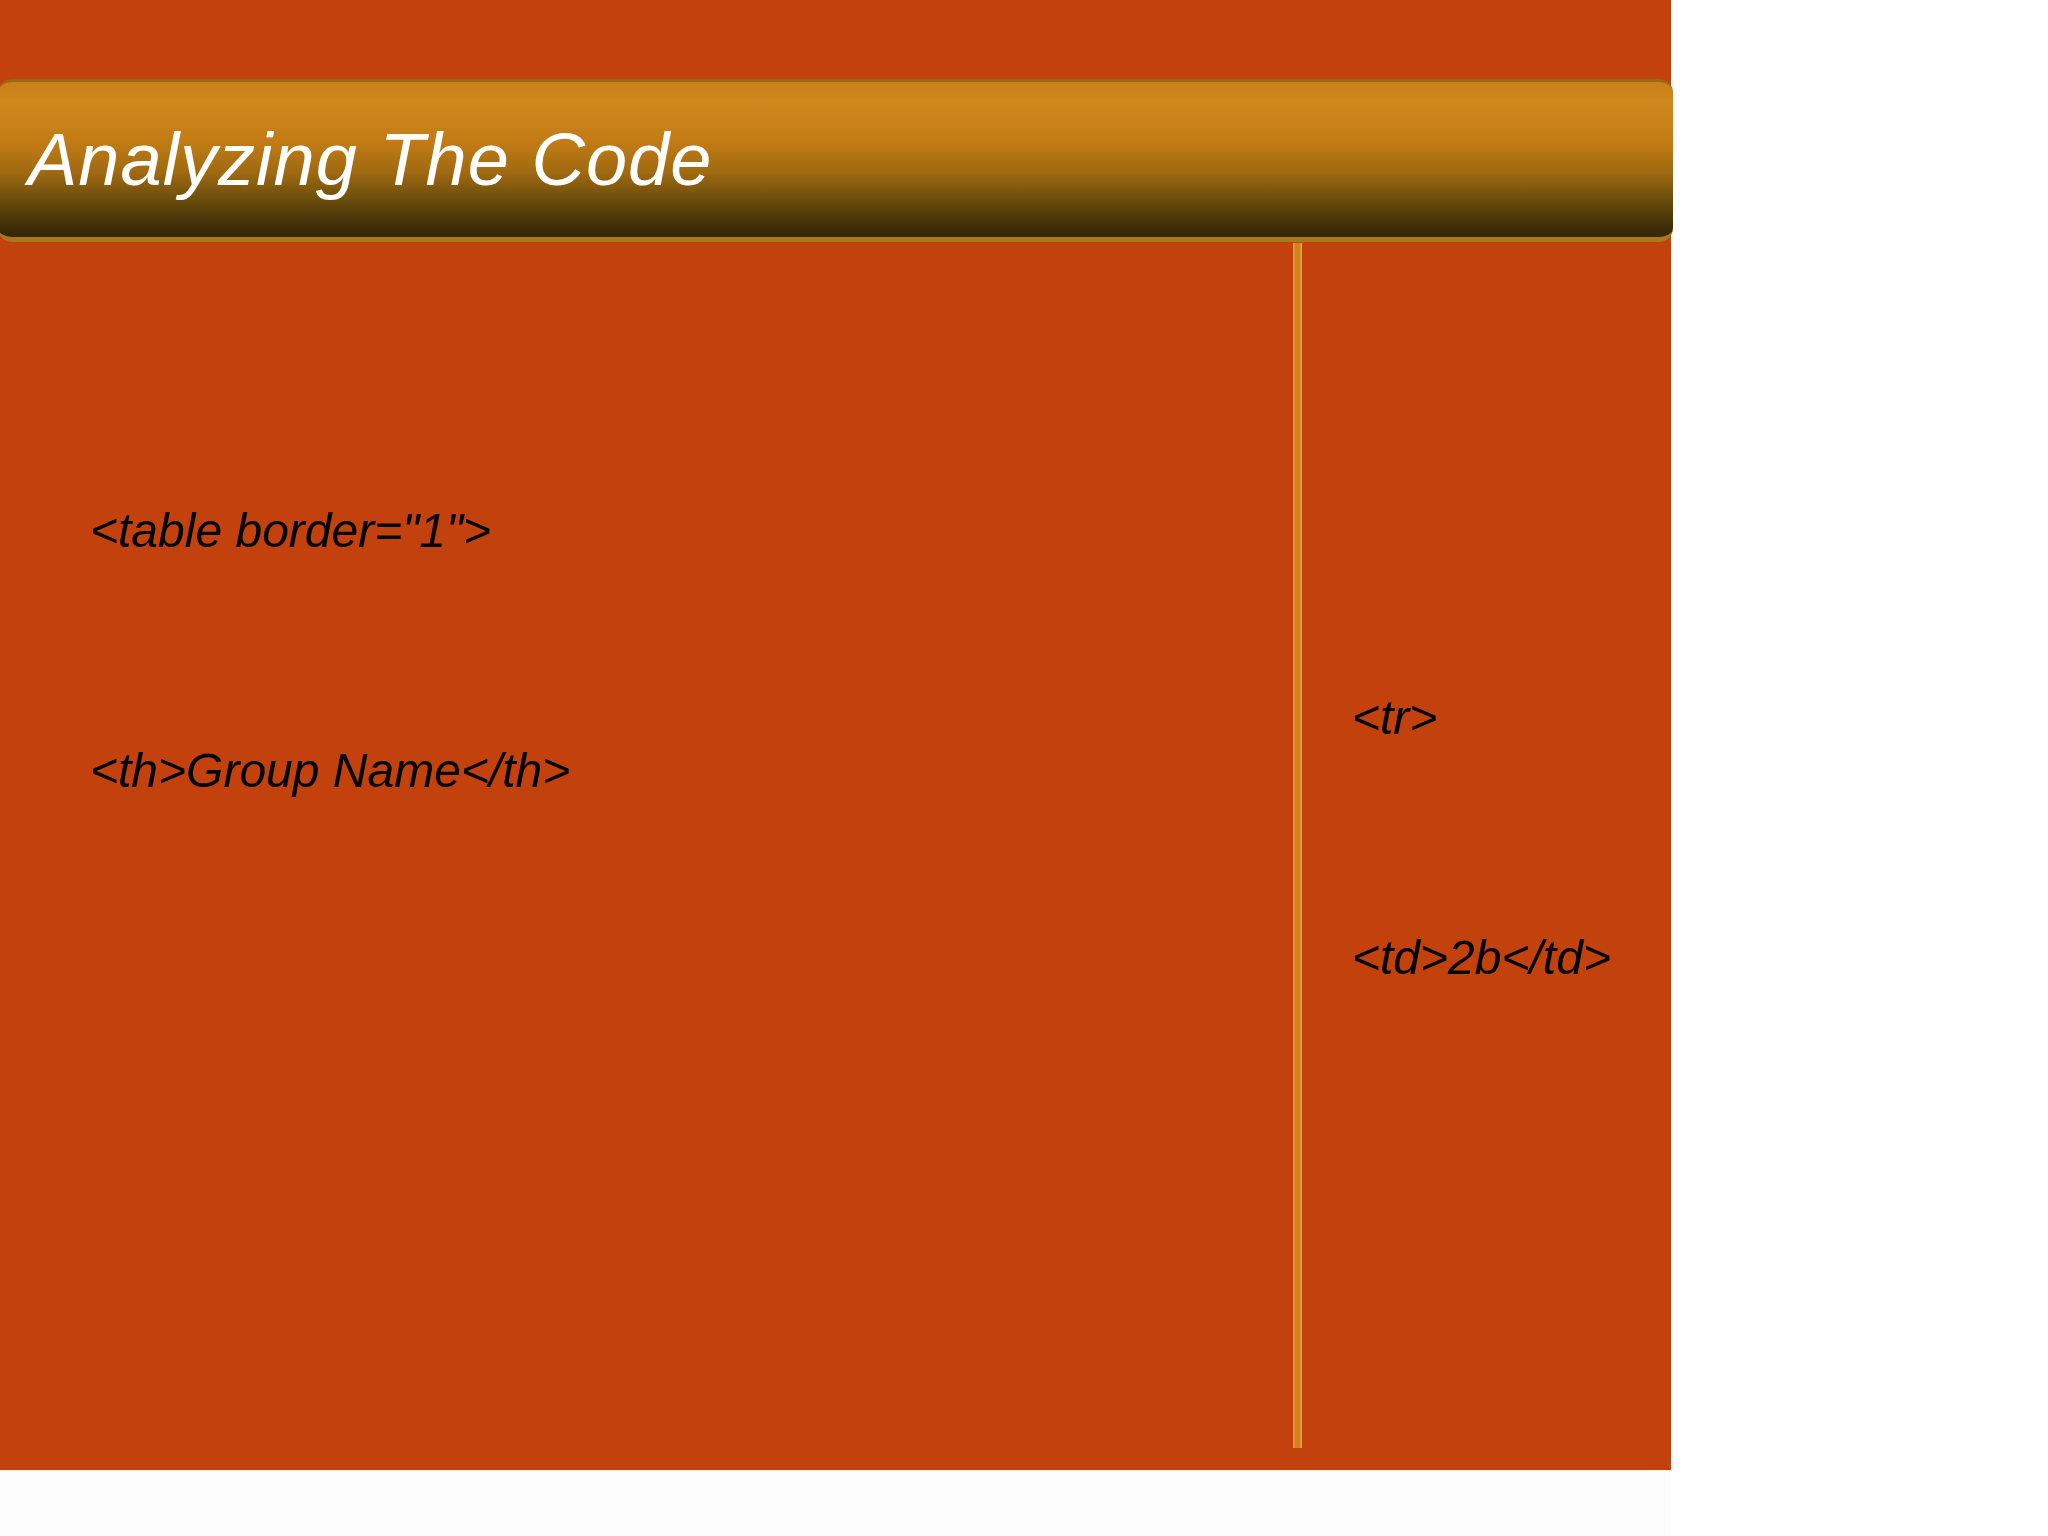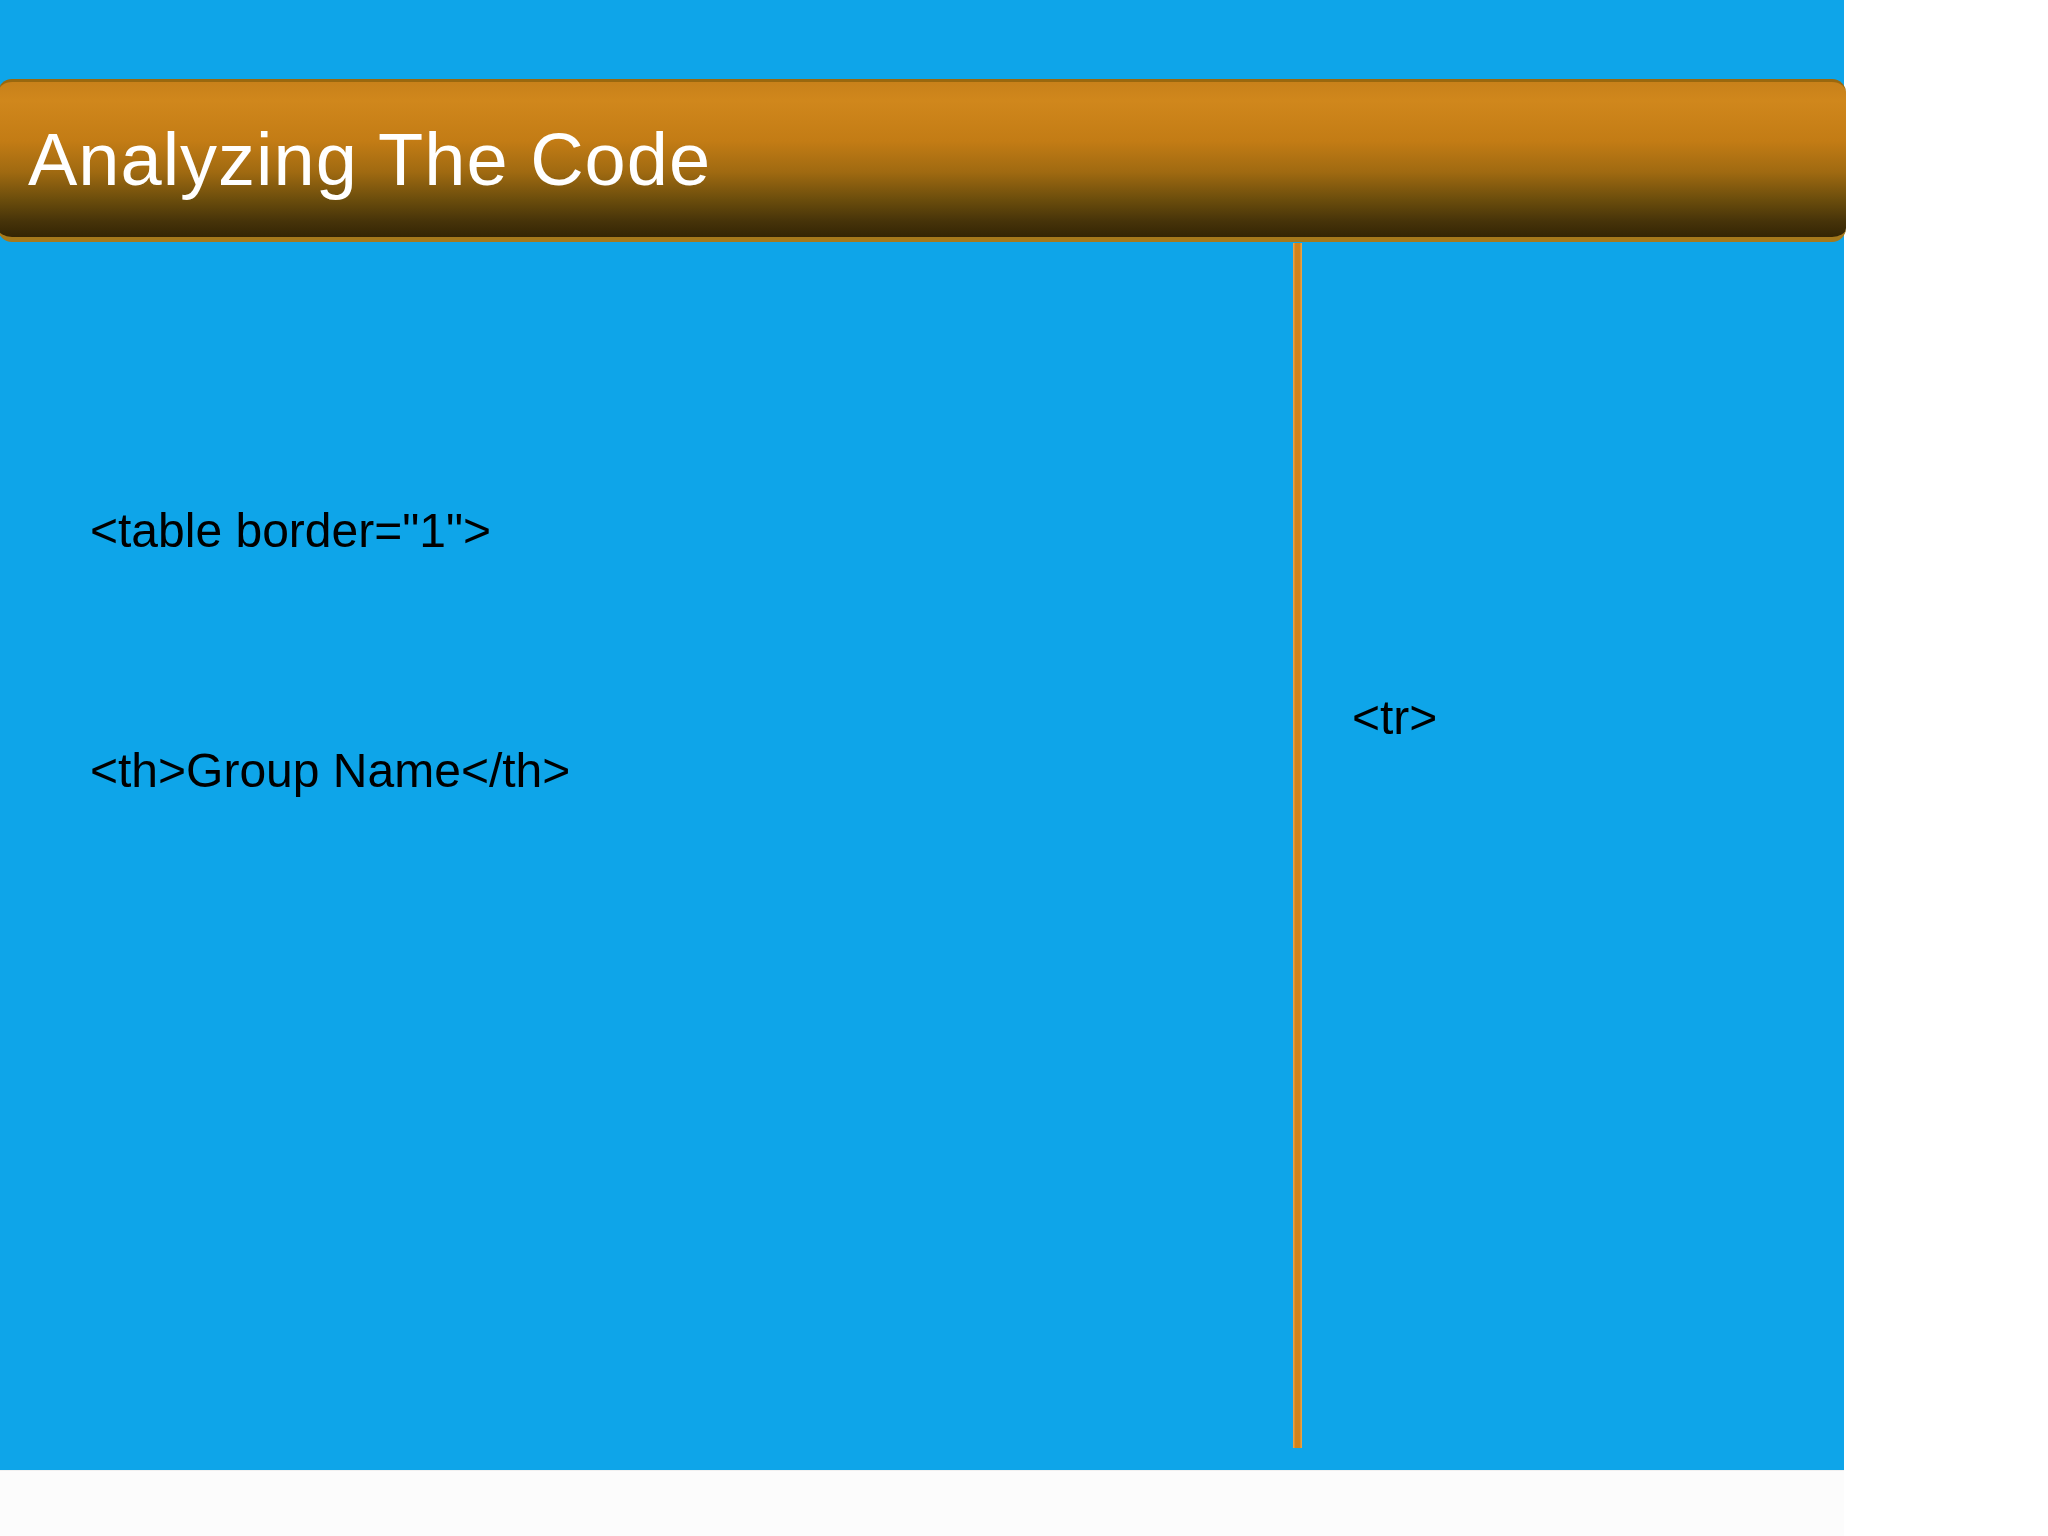--- a/index.html
+++ b/index.html
@@ -5,24 +5,25 @@
   html, body {
     margin: 0;
     padding: 0;
     width: 2048px;
     height: 1536px;
     background: #ffffff;
     overflow: hidden;
   }
   .slide {
     position: relative;
-    width: 1844px;
+    width: 1671px;
     height: 1536px;
     font-family: "Liberation Sans", sans-serif;
-    background: #0ea5e9;
+    background: #c2410c;
+    font-style: italic;
   }
   
   .header-bar {
     position: absolute;
     left: -2px;
     right: -2px;
     top: 79px;
     height: 163px;
     box-sizing: border-box;
     border-radius: 14px;
@@ -108,19 +109,20 @@
     
     
     
   </div>
 
   <div class="v-divider"></div>
 
   <div class="code-block code-right">
     <div class="regular-group">
       <div class="code-line">&lt;tr&gt;</div>
+      <div class="code-line">&lt;td&gt;2b&lt;/td&gt;</div>
     </div>
     
   </div>
 
   <div class="bottom-edge"></div>
 
 </div>
 
 </body></html>

